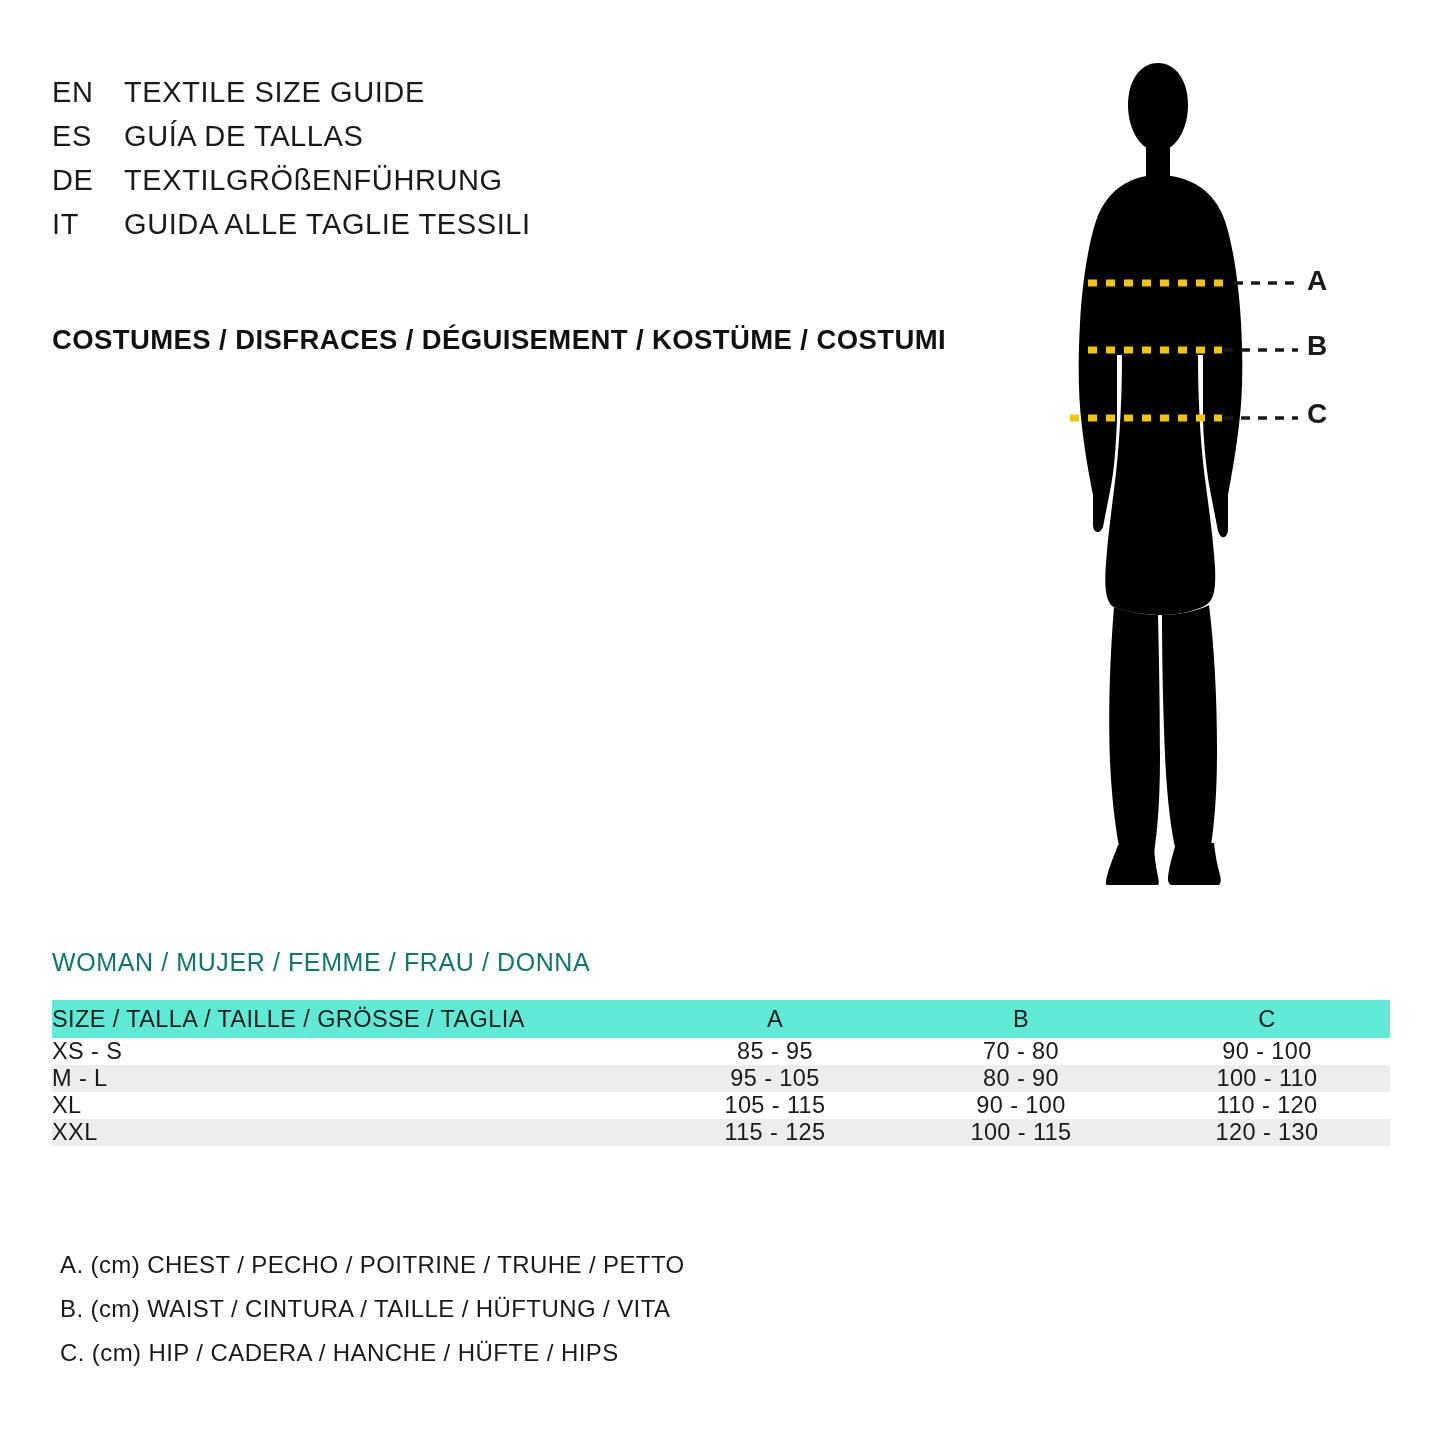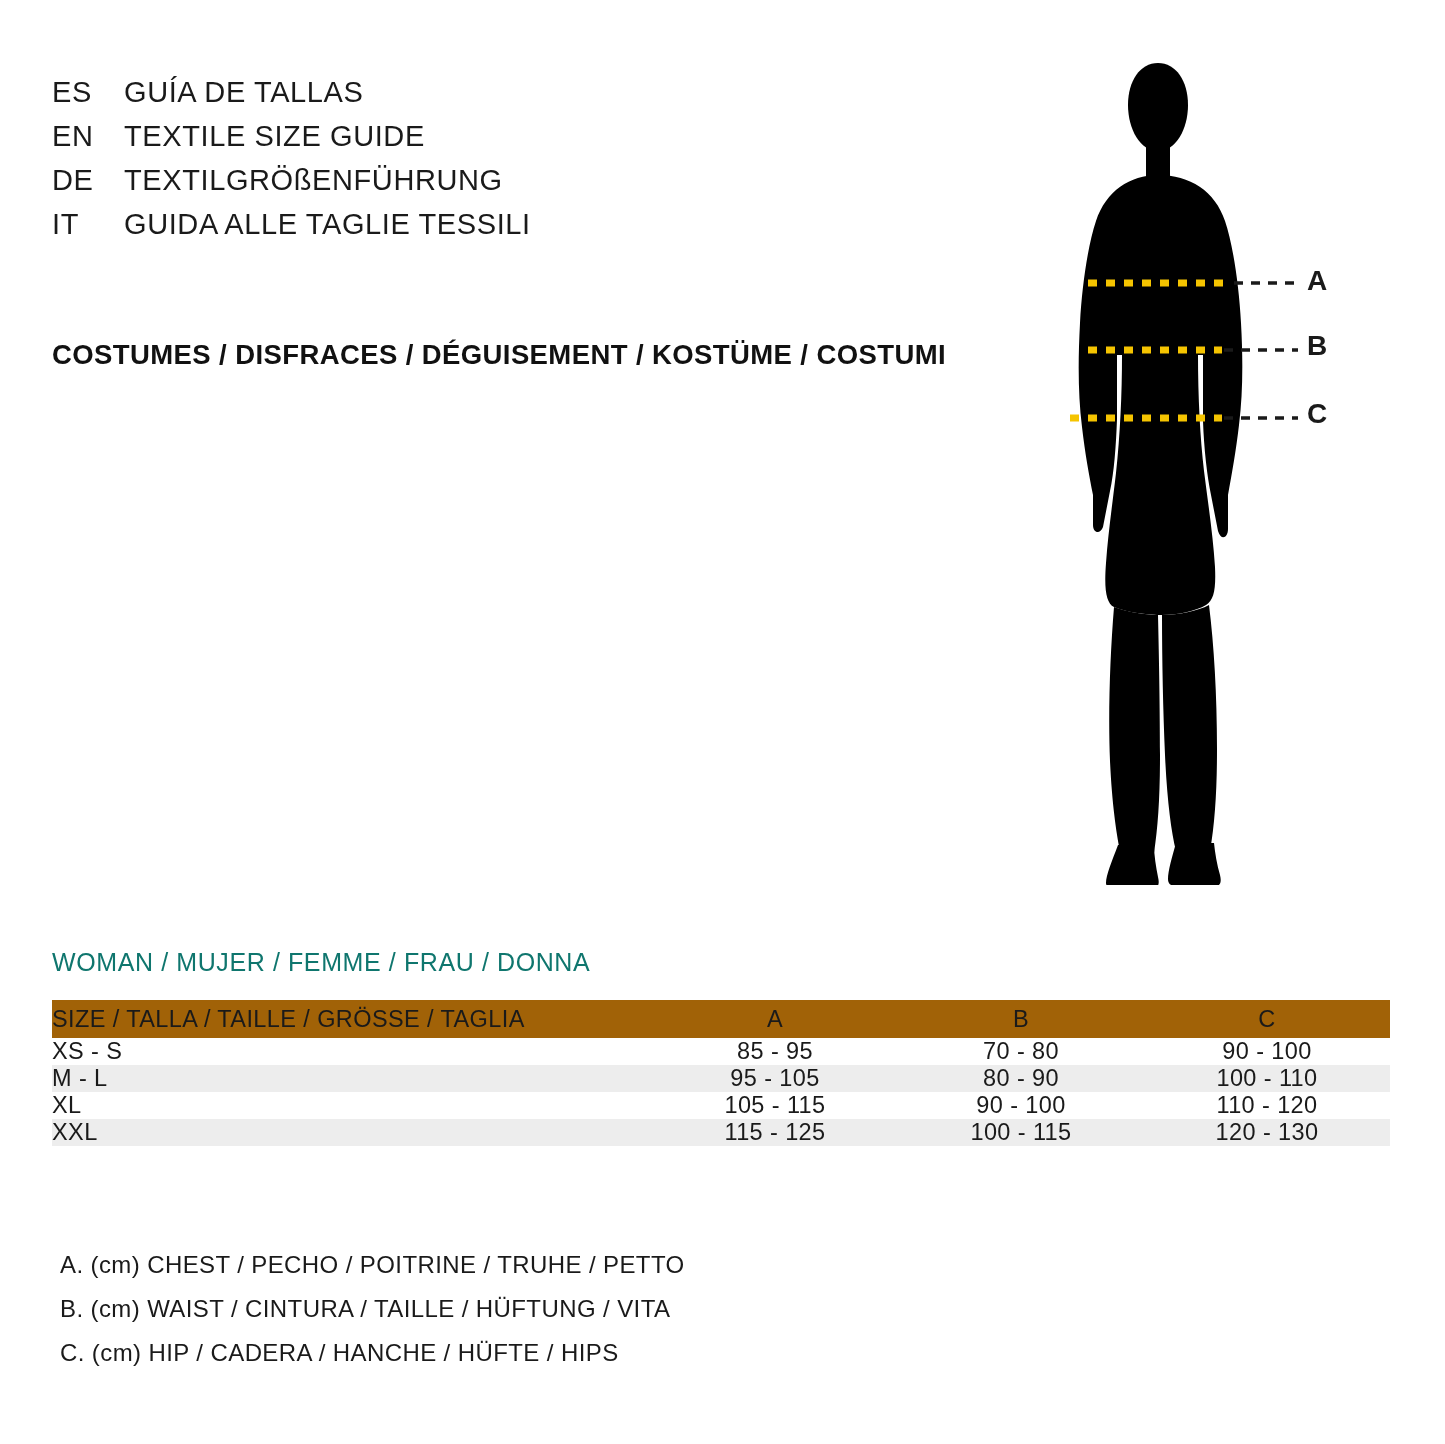--- a/index.html
+++ b/index.html
@@ -34,21 +34,21 @@
   .lang-code {
     width: 72px;
     flex: 0 0 72px;
   }
   .lang-text {
     flex: 1 1 auto;
   }
   .costumes-line {
     position: absolute;
     left: 52px;
-    top: 339px;
+    top: 324px;
     font-size: 27.5px;
     font-weight: bold;
     letter-spacing: 0.4px;
     color: #111111;
   }
 
   
   .figure-area {
     position: absolute;
     left: 1010px;
@@ -92,21 +92,21 @@
     color: #1a1a1a;
   }
   table.size-table th,
   table.size-table td {
     padding: 0;
     height: 22px;
     font-weight: normal;
     letter-spacing: 0.4px;
   }
   table.size-table thead tr {
-    background: #a16207;
+    background: #5eead4;
     border-radius: 7px;
   }
   table.size-table thead th {
     height: 38px;
   }
   th.col-size, td.col-size {
     text-align: left;
     padding-left: 8px;
     width: 600px;
   }
@@ -126,26 +126,26 @@
     line-height: 44px;
     letter-spacing: 0.4px;
     color: #1a1a1a;
   }
 </style>
 </head>
 <body>
 
 <div class="lang-block">
   <div class="lang-row">
+    <span class="lang-code">EN</span>
+    <span class="lang-text">TEXTILE SIZE GUIDE</span>
+  </div>
+  <div class="lang-row">
     <span class="lang-code">ES</span>
     <span class="lang-text">GUÍA DE TALLAS</span>
-  </div>
-  <div class="lang-row">
-    <span class="lang-code">EN</span>
-    <span class="lang-text">TEXTILE SIZE GUIDE</span>
   </div>
   <div class="lang-row">
     <span class="lang-code">DE</span>
     <span class="lang-text">TEXTILGRÖßENFÜHRUNG</span>
   </div>
   <div class="lang-row">
     <span class="lang-code">IT</span>
     <span class="lang-text">GUIDA ALLE TAGLIE TESSILI</span>
   </div>
 </div>

